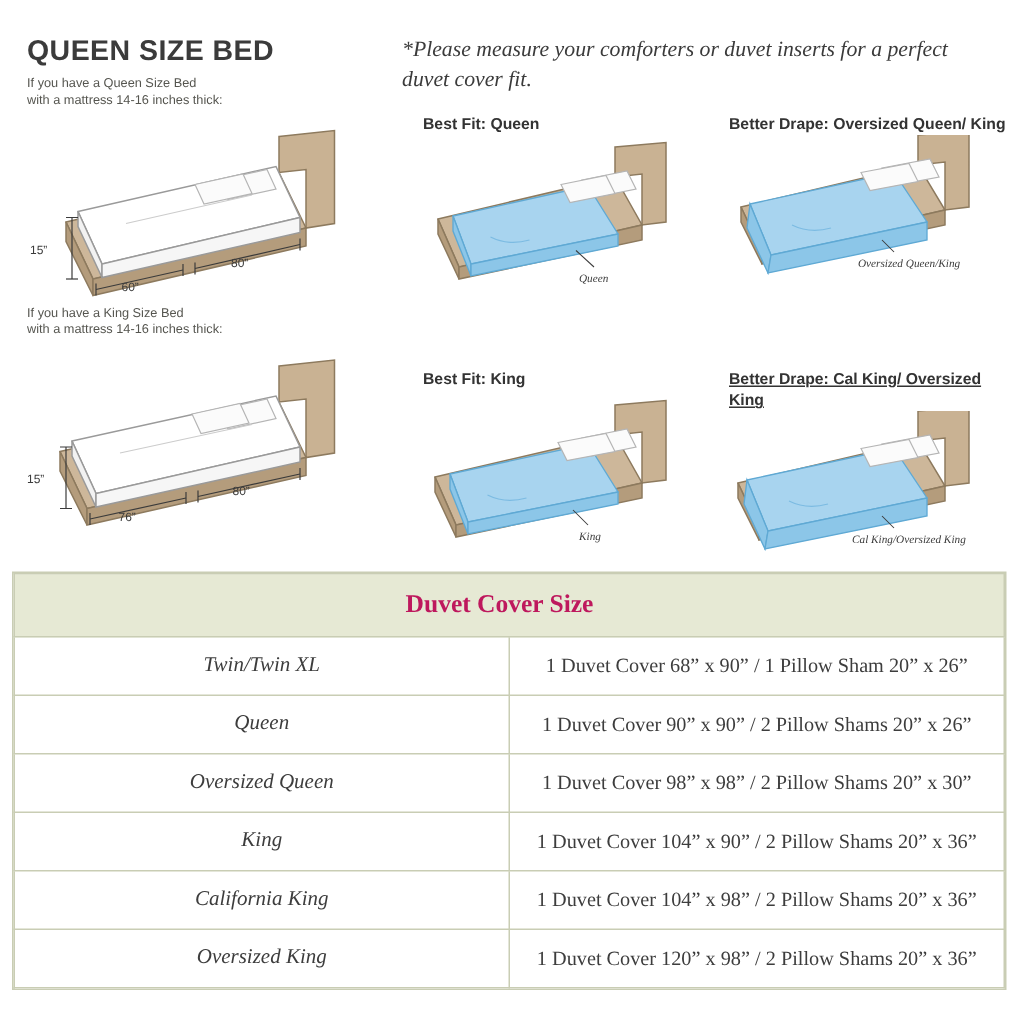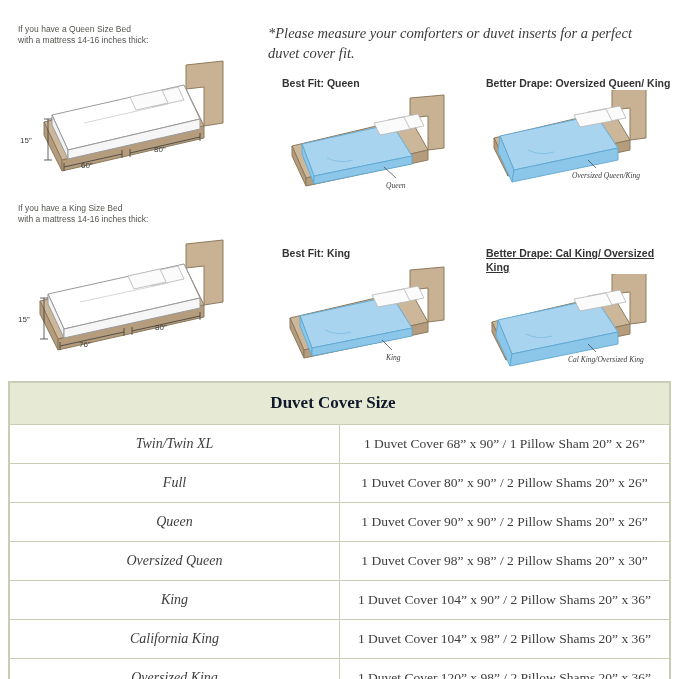--- a/index.html
+++ b/index.html
@@ -38,21 +38,21 @@
 
   
   .table-wrap{
     position:absolute;left:8px;top:381px;width:663px;
     border:1px solid #c9cdb4;
     box-sizing:border-box;
   }
   .tbl{border-collapse:collapse;width:100%;table-layout:fixed;}
   .tbl th{
     background:#e6e9d4;
-    color:#0f172a;
+    color:#be185d;
     font-family:"Liberation Serif", serif;
     font-size:17px;font-weight:bold;
     padding:10px 13px 11px 0;
     text-align:center;
     border:1px solid #c9cdb4;
   }
   .tbl td{
     border:1px solid #c9cdb4;
     height:36px;
     font-family:"Liberation Serif", serif;
@@ -73,20 +73,21 @@
   .lbl{font-family:"Liberation Sans", sans-serif;font-size:8px;fill:#3b3b3b;}
   .lbl-i{font-family:"Liberation Serif", serif;font-style:italic;font-size:7.5px;fill:#3b3b3b;}
   .dim{stroke:#3b3b3b;stroke-width:.8;fill:none;}
 </style>
 </head>
 <body>
 
 <div class="page">
 
   <div class="left-col">
+    <div class="bed-title">QUEEN SIZE BED</div>
     <div class="bed-sub">
       <span>If you have a Queen Size Bed</span><br>
       <span>with a mattress 14-16 inches thick:</span>
     </div>
 
     <svg width="236" height="125" viewBox="0 0 236 125">
 
       <path d="M168 18 L205 14 L205 76 L186 79 L186 40 L168 42 Z" fill="#c9b293" stroke="#8d7a5e" stroke-width="1"></path>
 
       <path d="M26 75 L168 42 L186 79 L44 113 Z" fill="#cdb79a" stroke="#8d7a5e" stroke-width="1"></path>
@@ -237,24 +238,20 @@
         <tr>
           <th colspan="2">Duvet Cover Size</th>
         </tr>
       </thead>
       <tbody>
         <tr>
           <td class="cat">Twin/Twin XL</td>
           <td>1 Duvet Cover 68” x 90” / 1 Pillow Sham 20” x 26”</td>
         </tr>
         <tr>
-          <td class="cat">Full</td>
-          <td>1 Duvet Cover 80” x 90” / 2 Pillow Shams 20” x 26”</td>
-        </tr>
-        <tr>
           <td class="cat">Queen</td>
           <td>1 Duvet Cover 90” x 90” / 2 Pillow Shams 20” x 26”</td>
         </tr>
         <tr>
           <td class="cat">Oversized Queen</td>
           <td>1 Duvet Cover 98” x 98” / 2 Pillow Shams 20” x 30”</td>
         </tr>
         <tr>
           <td class="cat">King</td>
           <td>1 Duvet Cover 104” x 90” / 2 Pillow Shams 20” x 36”</td>

